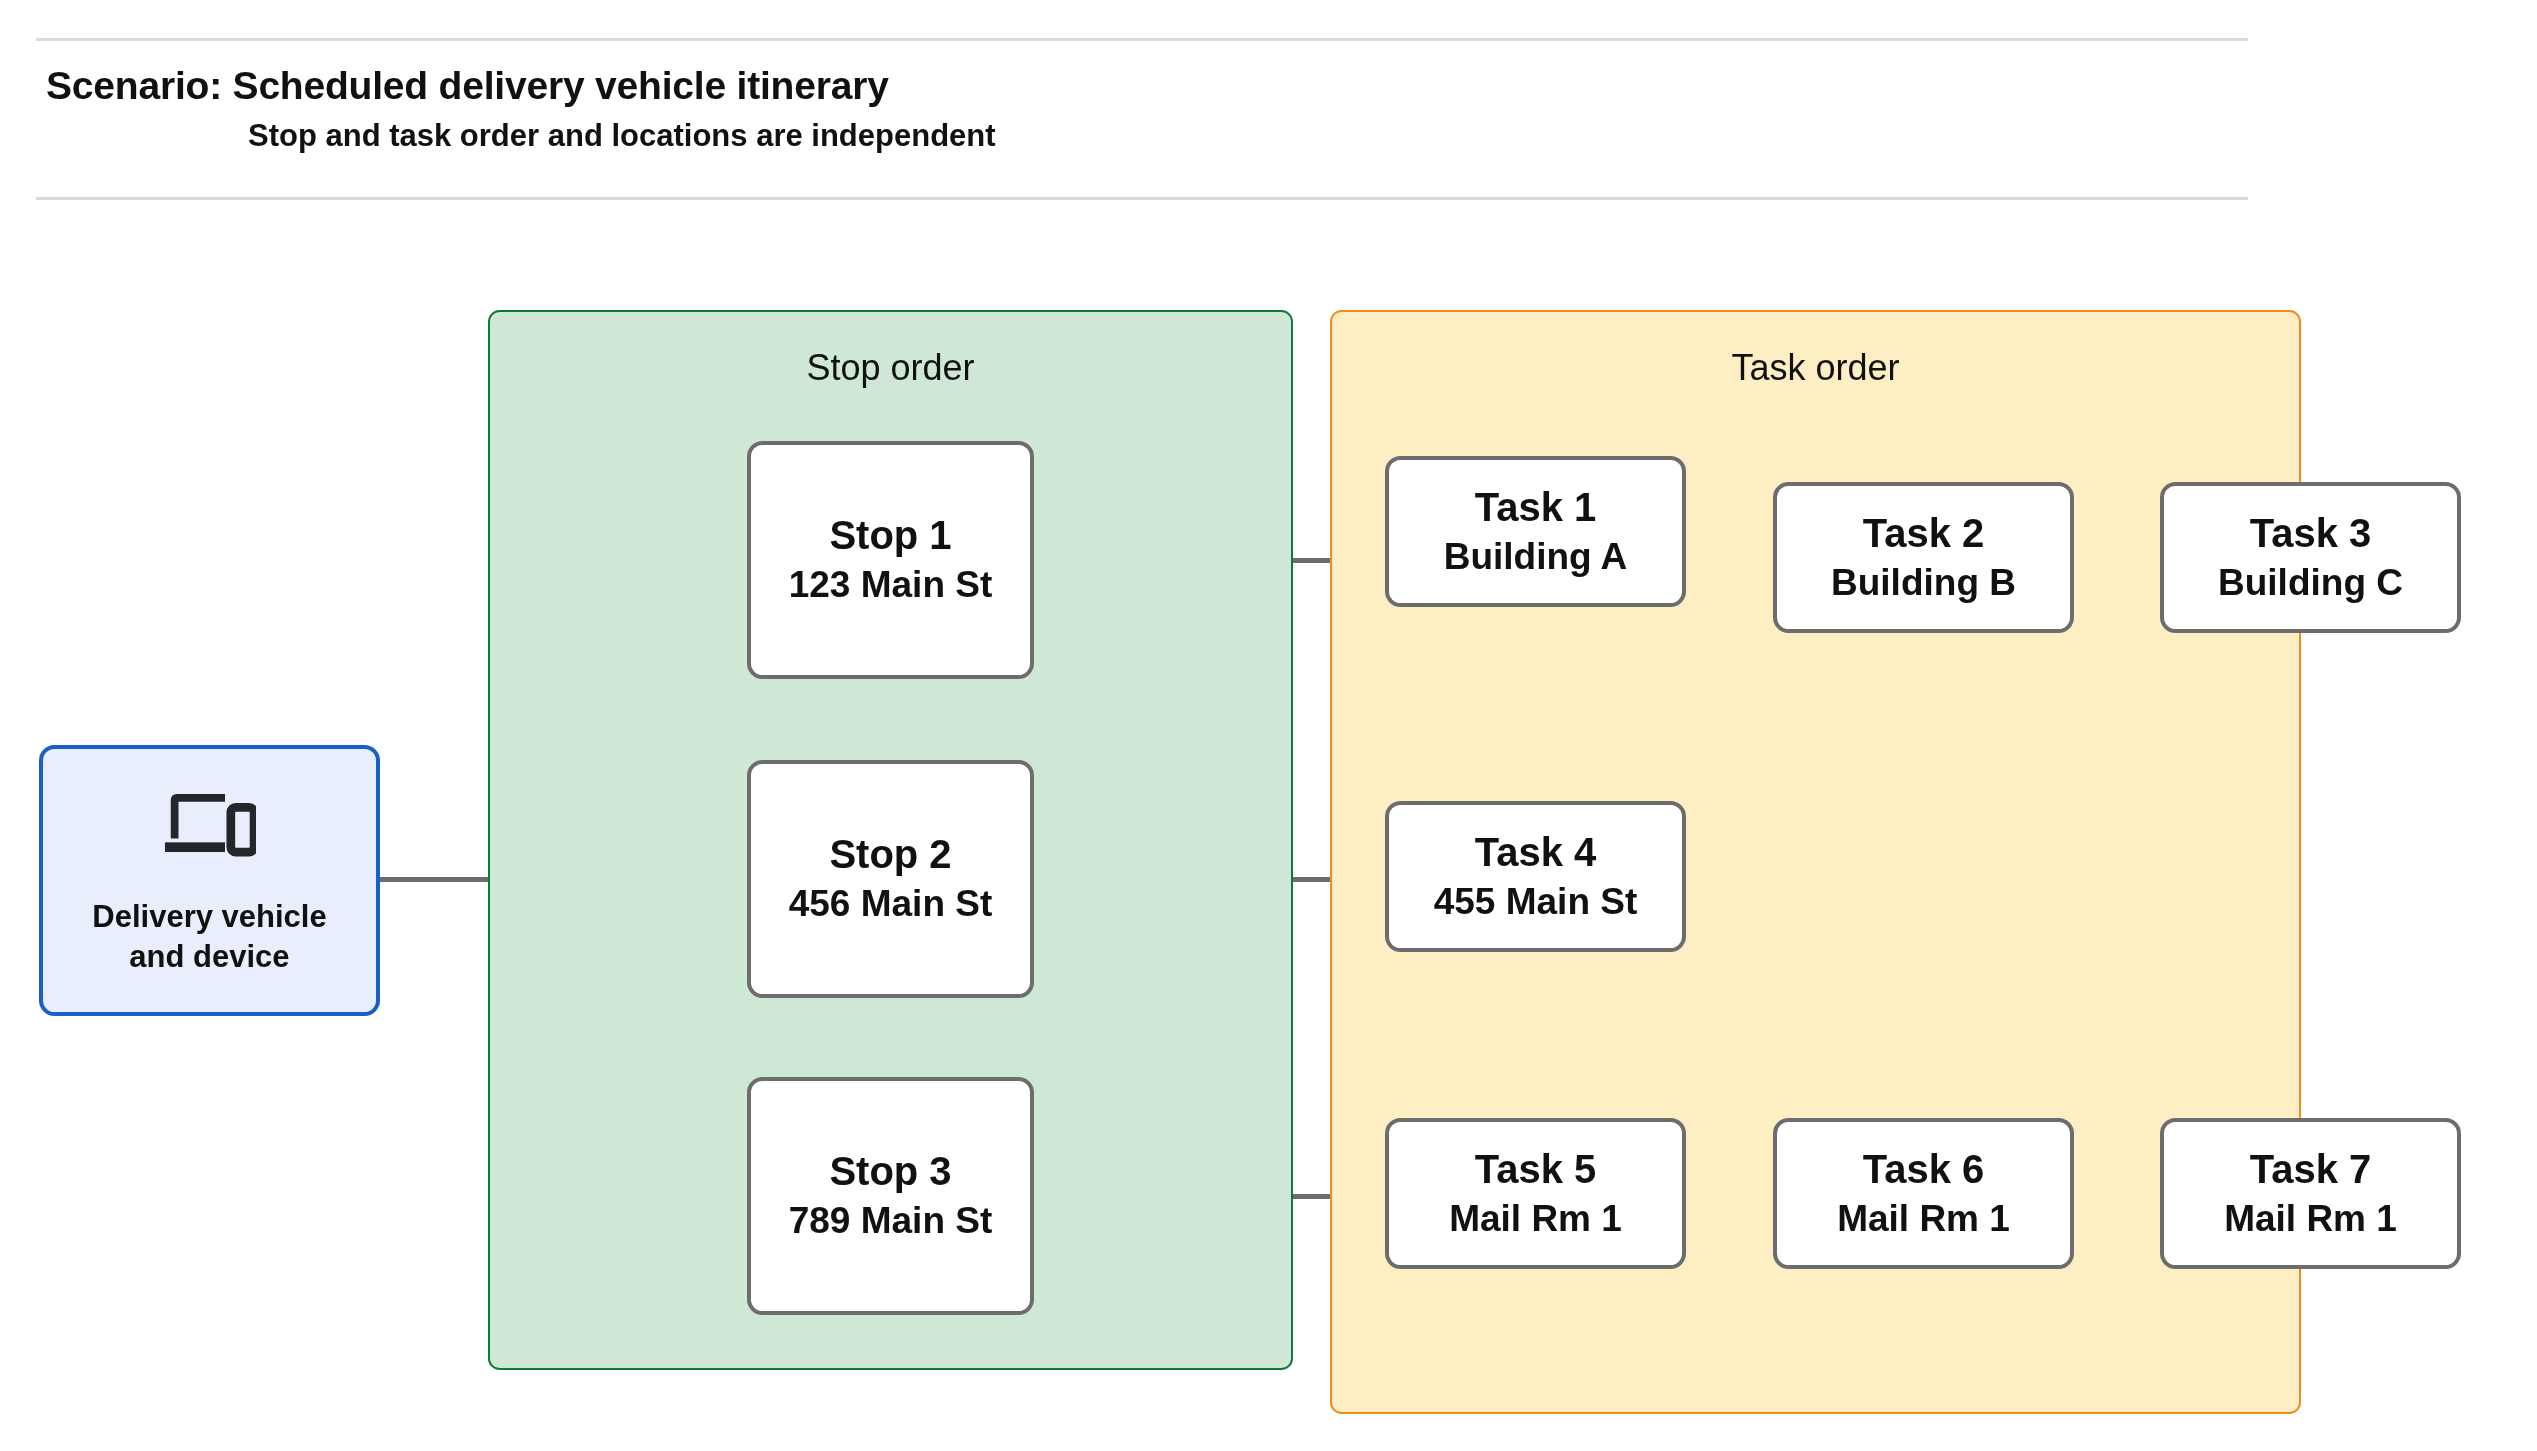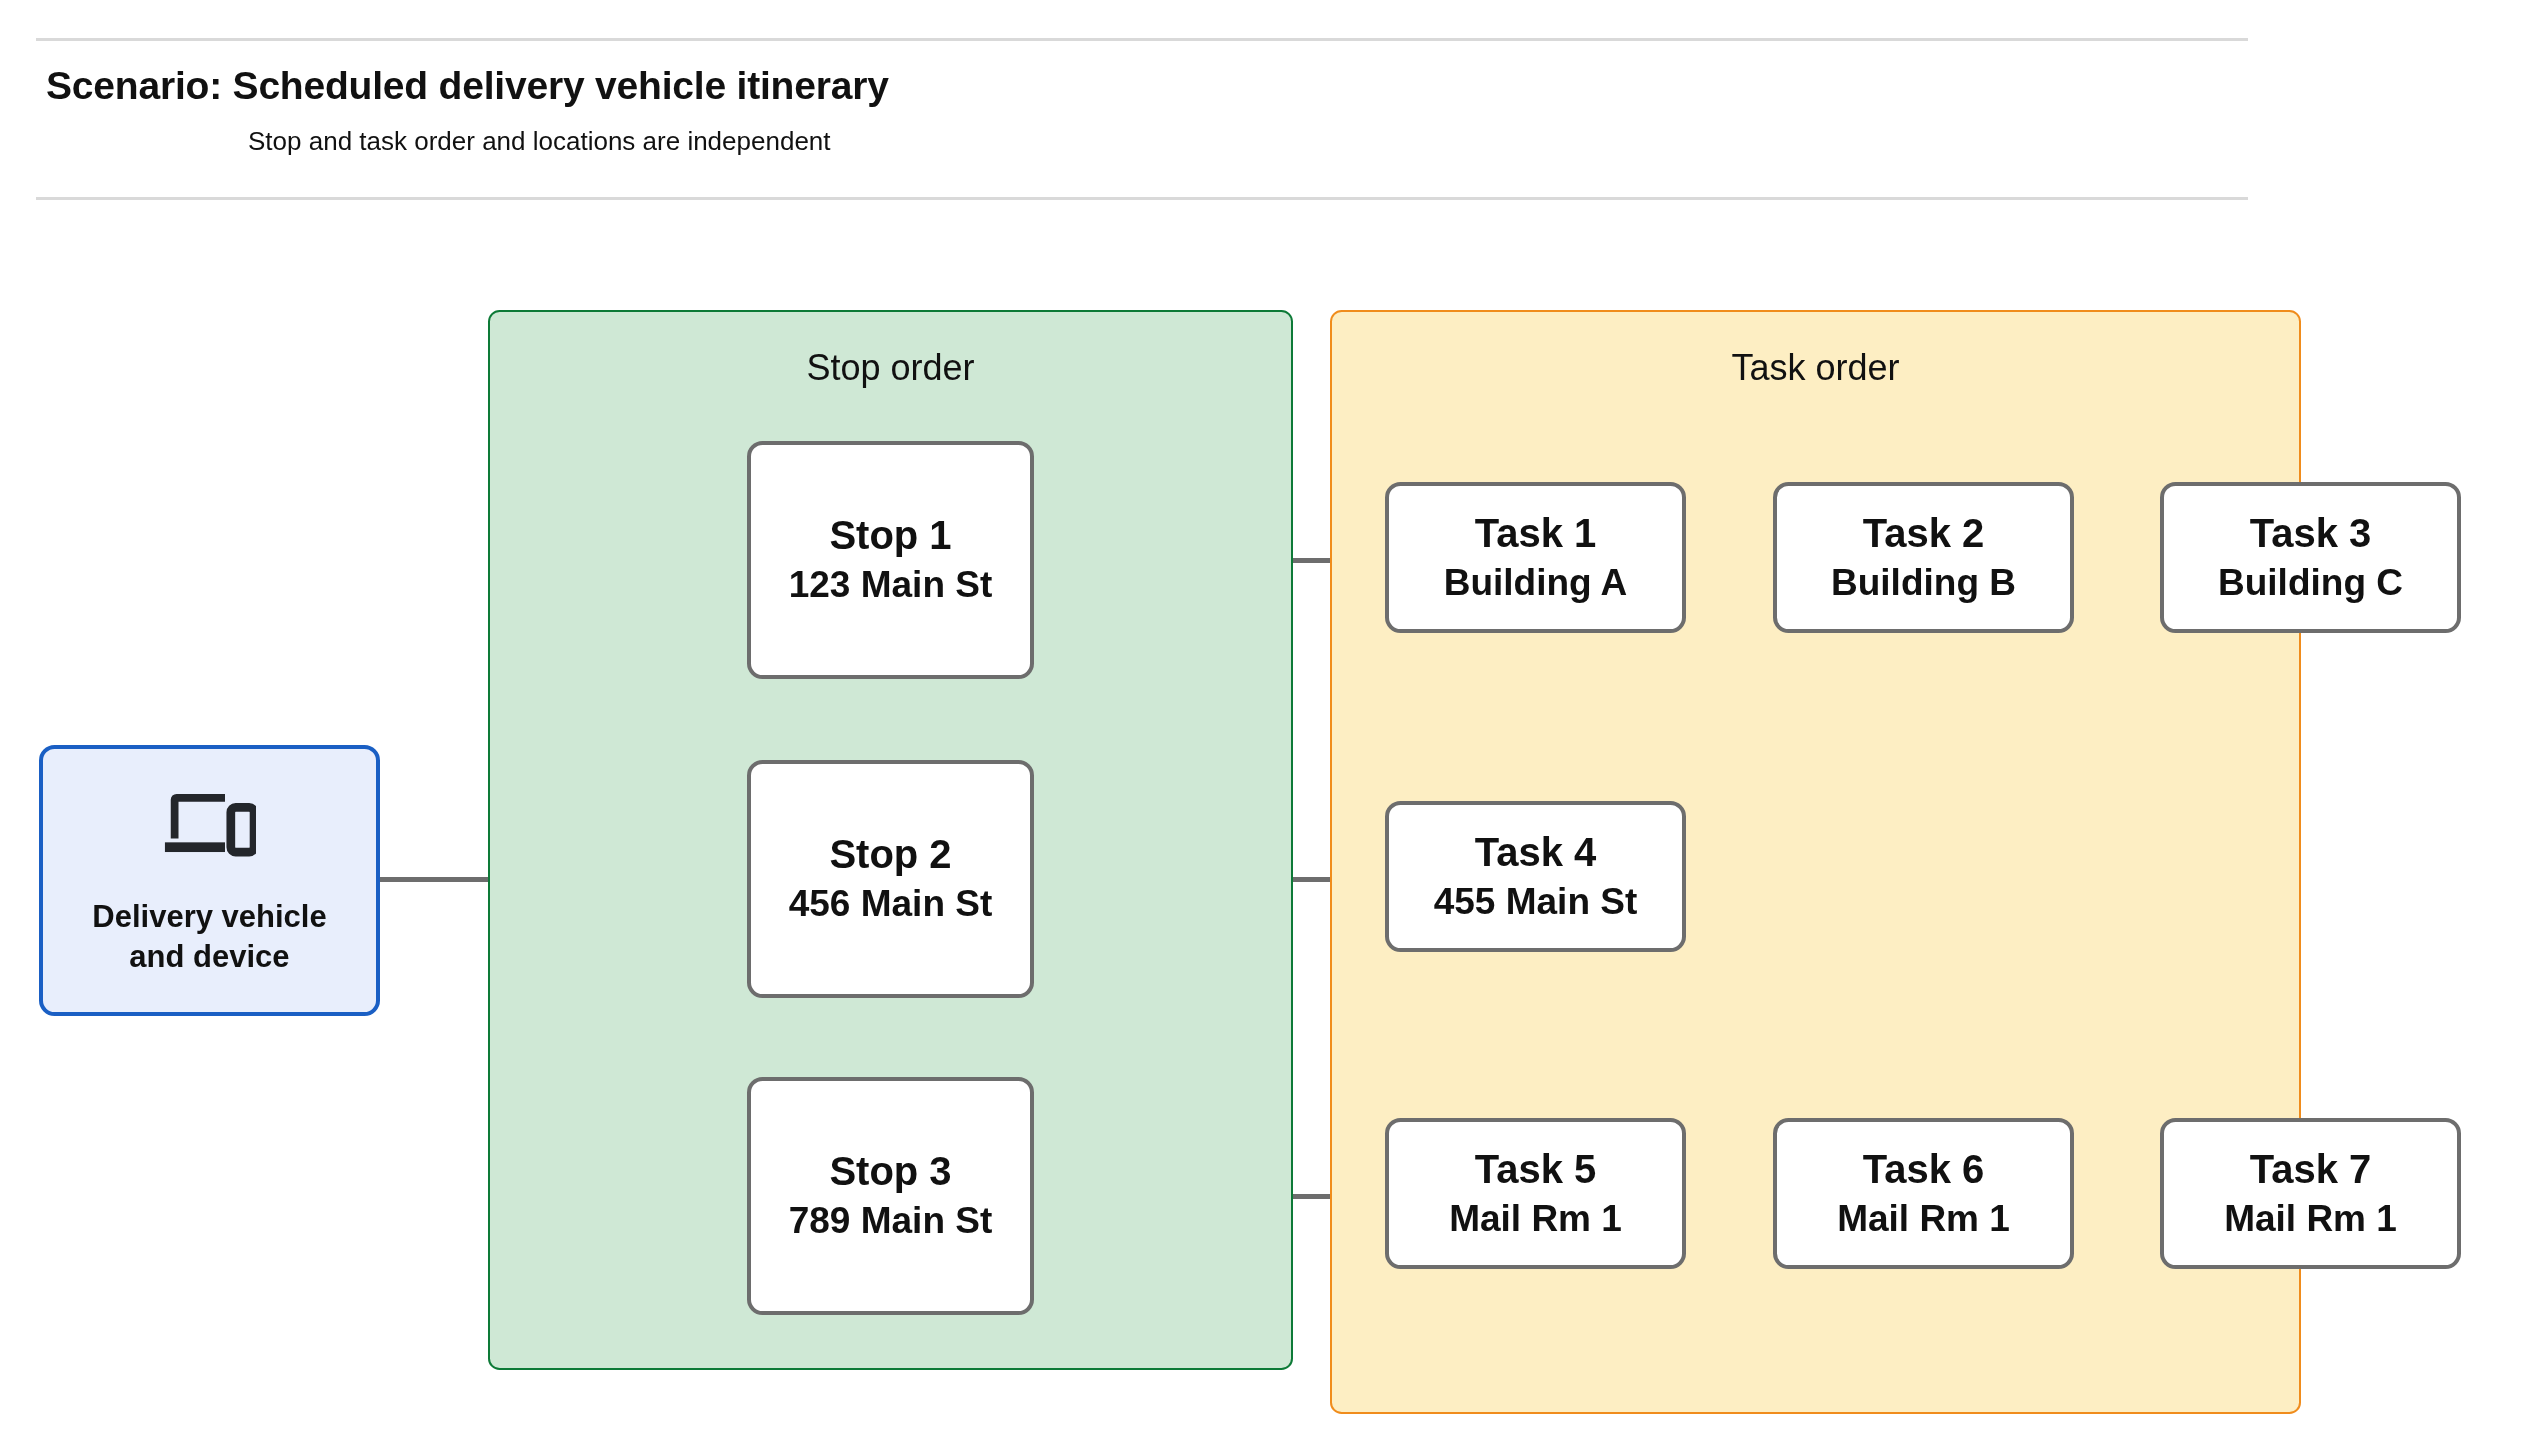--- a/index.html
+++ b/index.html
@@ -37,25 +37,24 @@
     font-size: 39px;
     font-weight: bold;
     letter-spacing: -0.2px;
     white-space: nowrap;
     color: #111111;
   }
   #scenario-subtitle {
     position: absolute;
     left: 248px;
     top: 118px;
-    font-size: 26px;
-    font-weight: normal;
+    font-size: 31px;
+    font-weight: bold;
     white-space: nowrap;
     color: #111111;
-    margin-top: 8px;
   }
 
   
   .panel {
     position: absolute;
     border-radius: 11.6px;
     box-sizing: border-box;
   }
   #panel-stop {
     left: 488px;
@@ -219,21 +218,21 @@
   </div>
   <div class="node stop-node" style="left:747px; top:760px;">
     <div class="node-title">Stop 2</div>
     <div class="node-sub">456 Main St</div>
   </div>
   <div class="node stop-node" style="left:747px; top:1077px;">
     <div class="node-title">Stop 3</div>
     <div class="node-sub">789 Main St</div>
   </div>
 
-  <div class="node task-node" style="left:1385px; top:482px;">
+  <div class="node task-node" style="left:1385px; top:456px;">
     <div class="node-title">Task 1</div>
     <div class="node-sub">Building A</div>
   </div>
   <div class="node task-node" style="left:1773px; top:482px;">
     <div class="node-title">Task 2</div>
     <div class="node-sub">Building B</div>
   </div>
   <div class="node task-node" style="left:2160px; top:482px;">
     <div class="node-title">Task 3</div>
     <div class="node-sub">Building C</div>

